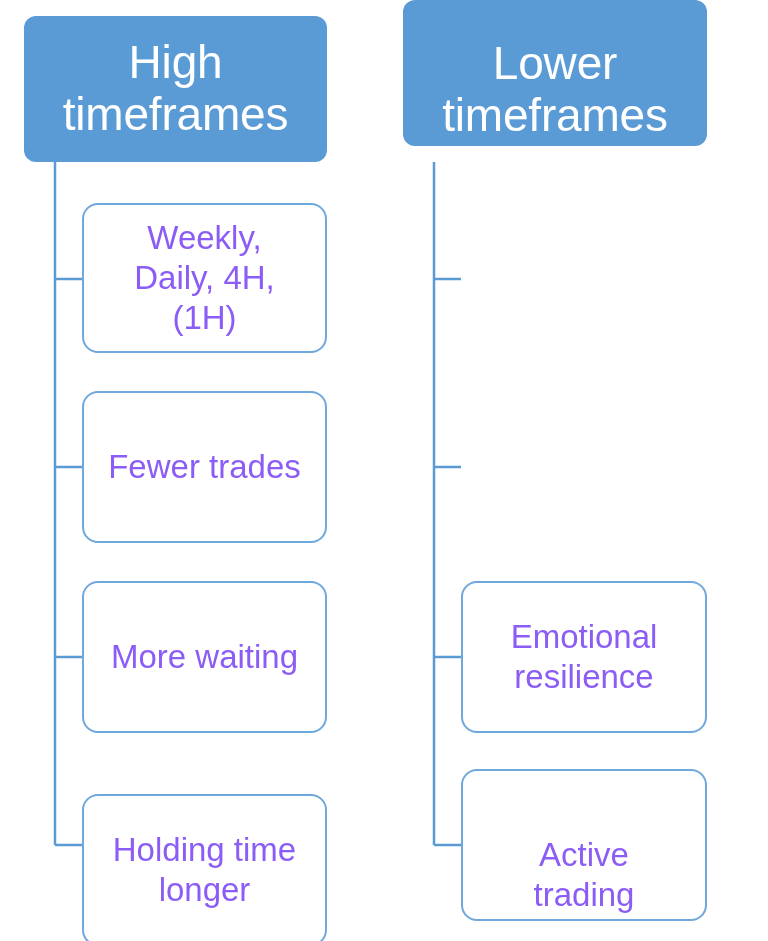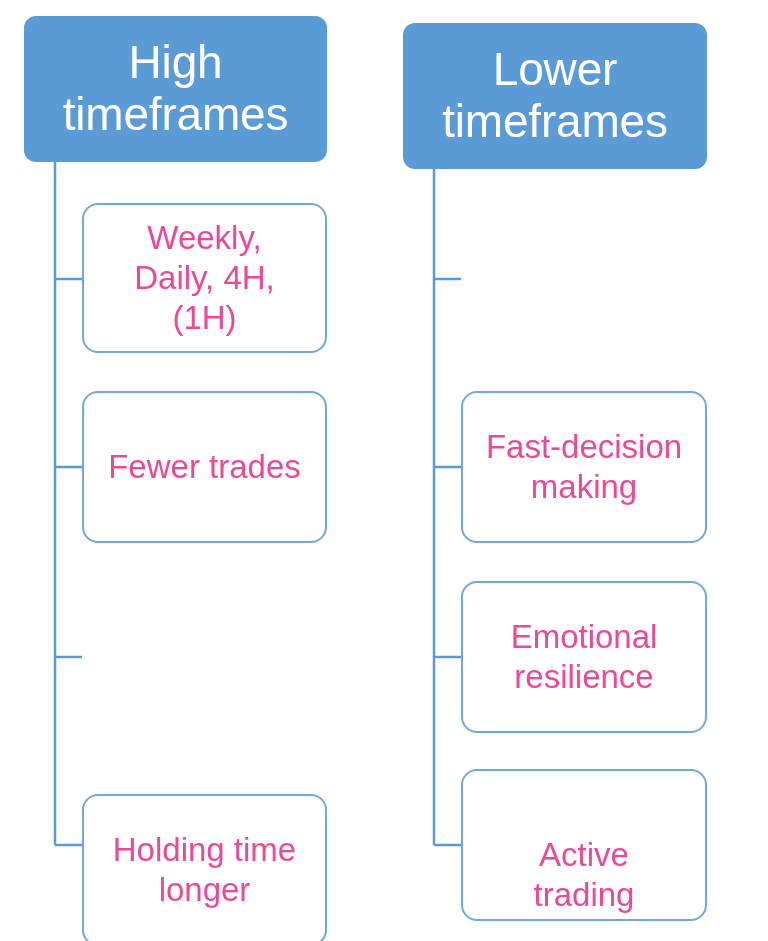--- a/index.html
+++ b/index.html
@@ -56,21 +56,21 @@
     position: absolute;
     z-index: 2;
     box-sizing: border-box;
     background: #ffffff;
     border: 2px solid #6FA8DC;
     border-radius: 16px;
     display: flex;
     align-items: center;
     justify-content: center;
     text-align: center;
-    color: #ec4899;
+    color: #8b5cf6;
     font-size: 33px;
     line-height: 1.22;
     font-weight: 400;
     padding: 4px 4px;
   }
   .leaf-box .label {
     display: block;
     width: 100%;
     white-space: pre-line;
   }
@@ -107,36 +107,35 @@
   <div class="leaf-box" style="left:82px; top:203px; width:245px; height:150px;">
     <span class="label">Weekly,
 Daily, 4H,
 (1H)</span>
   </div>
 
   <div class="leaf-box" style="left:82px; top:391px; width:245px; height:152px;">
     <span class="label">Fewer trades</span>
   </div>
 
+  <div class="leaf-box" style="left:82px; top:581px; width:245px; height:152px;">
+    <span class="label">More waiting</span>
+  </div>
 
   <div class="leaf-box" style="left:82px; top:769px; width:245px; height:152px;margin-top:25px;">
     <span class="label">Holding time
 longer</span>
   </div>
 
-  <div class="header-box" style="left:403px; top:23px; width:304px; height:146px;">
+  <div class="header-box" style="left:403px; top:0; width:304px; height:146px;align-items:flex-end;">
     <span class="label">Lower
 timeframes</span>
   </div>
 
 
-  <div class="leaf-box" style="left:461px; top:391px; width:246px; height:152px;">
-    <span class="label">Fast-decision
-making</span>
-  </div>
 
   <div class="leaf-box" style="left:461px; top:581px; width:246px; height:152px;">
     <span class="label">Emotional
 resilience</span>
   </div>
 
   <div class="leaf-box" style="left:461px; top:769px; width:246px; height:152px;align-items:flex-end;">
     <span class="label">Active
 trading</span>
   </div>

